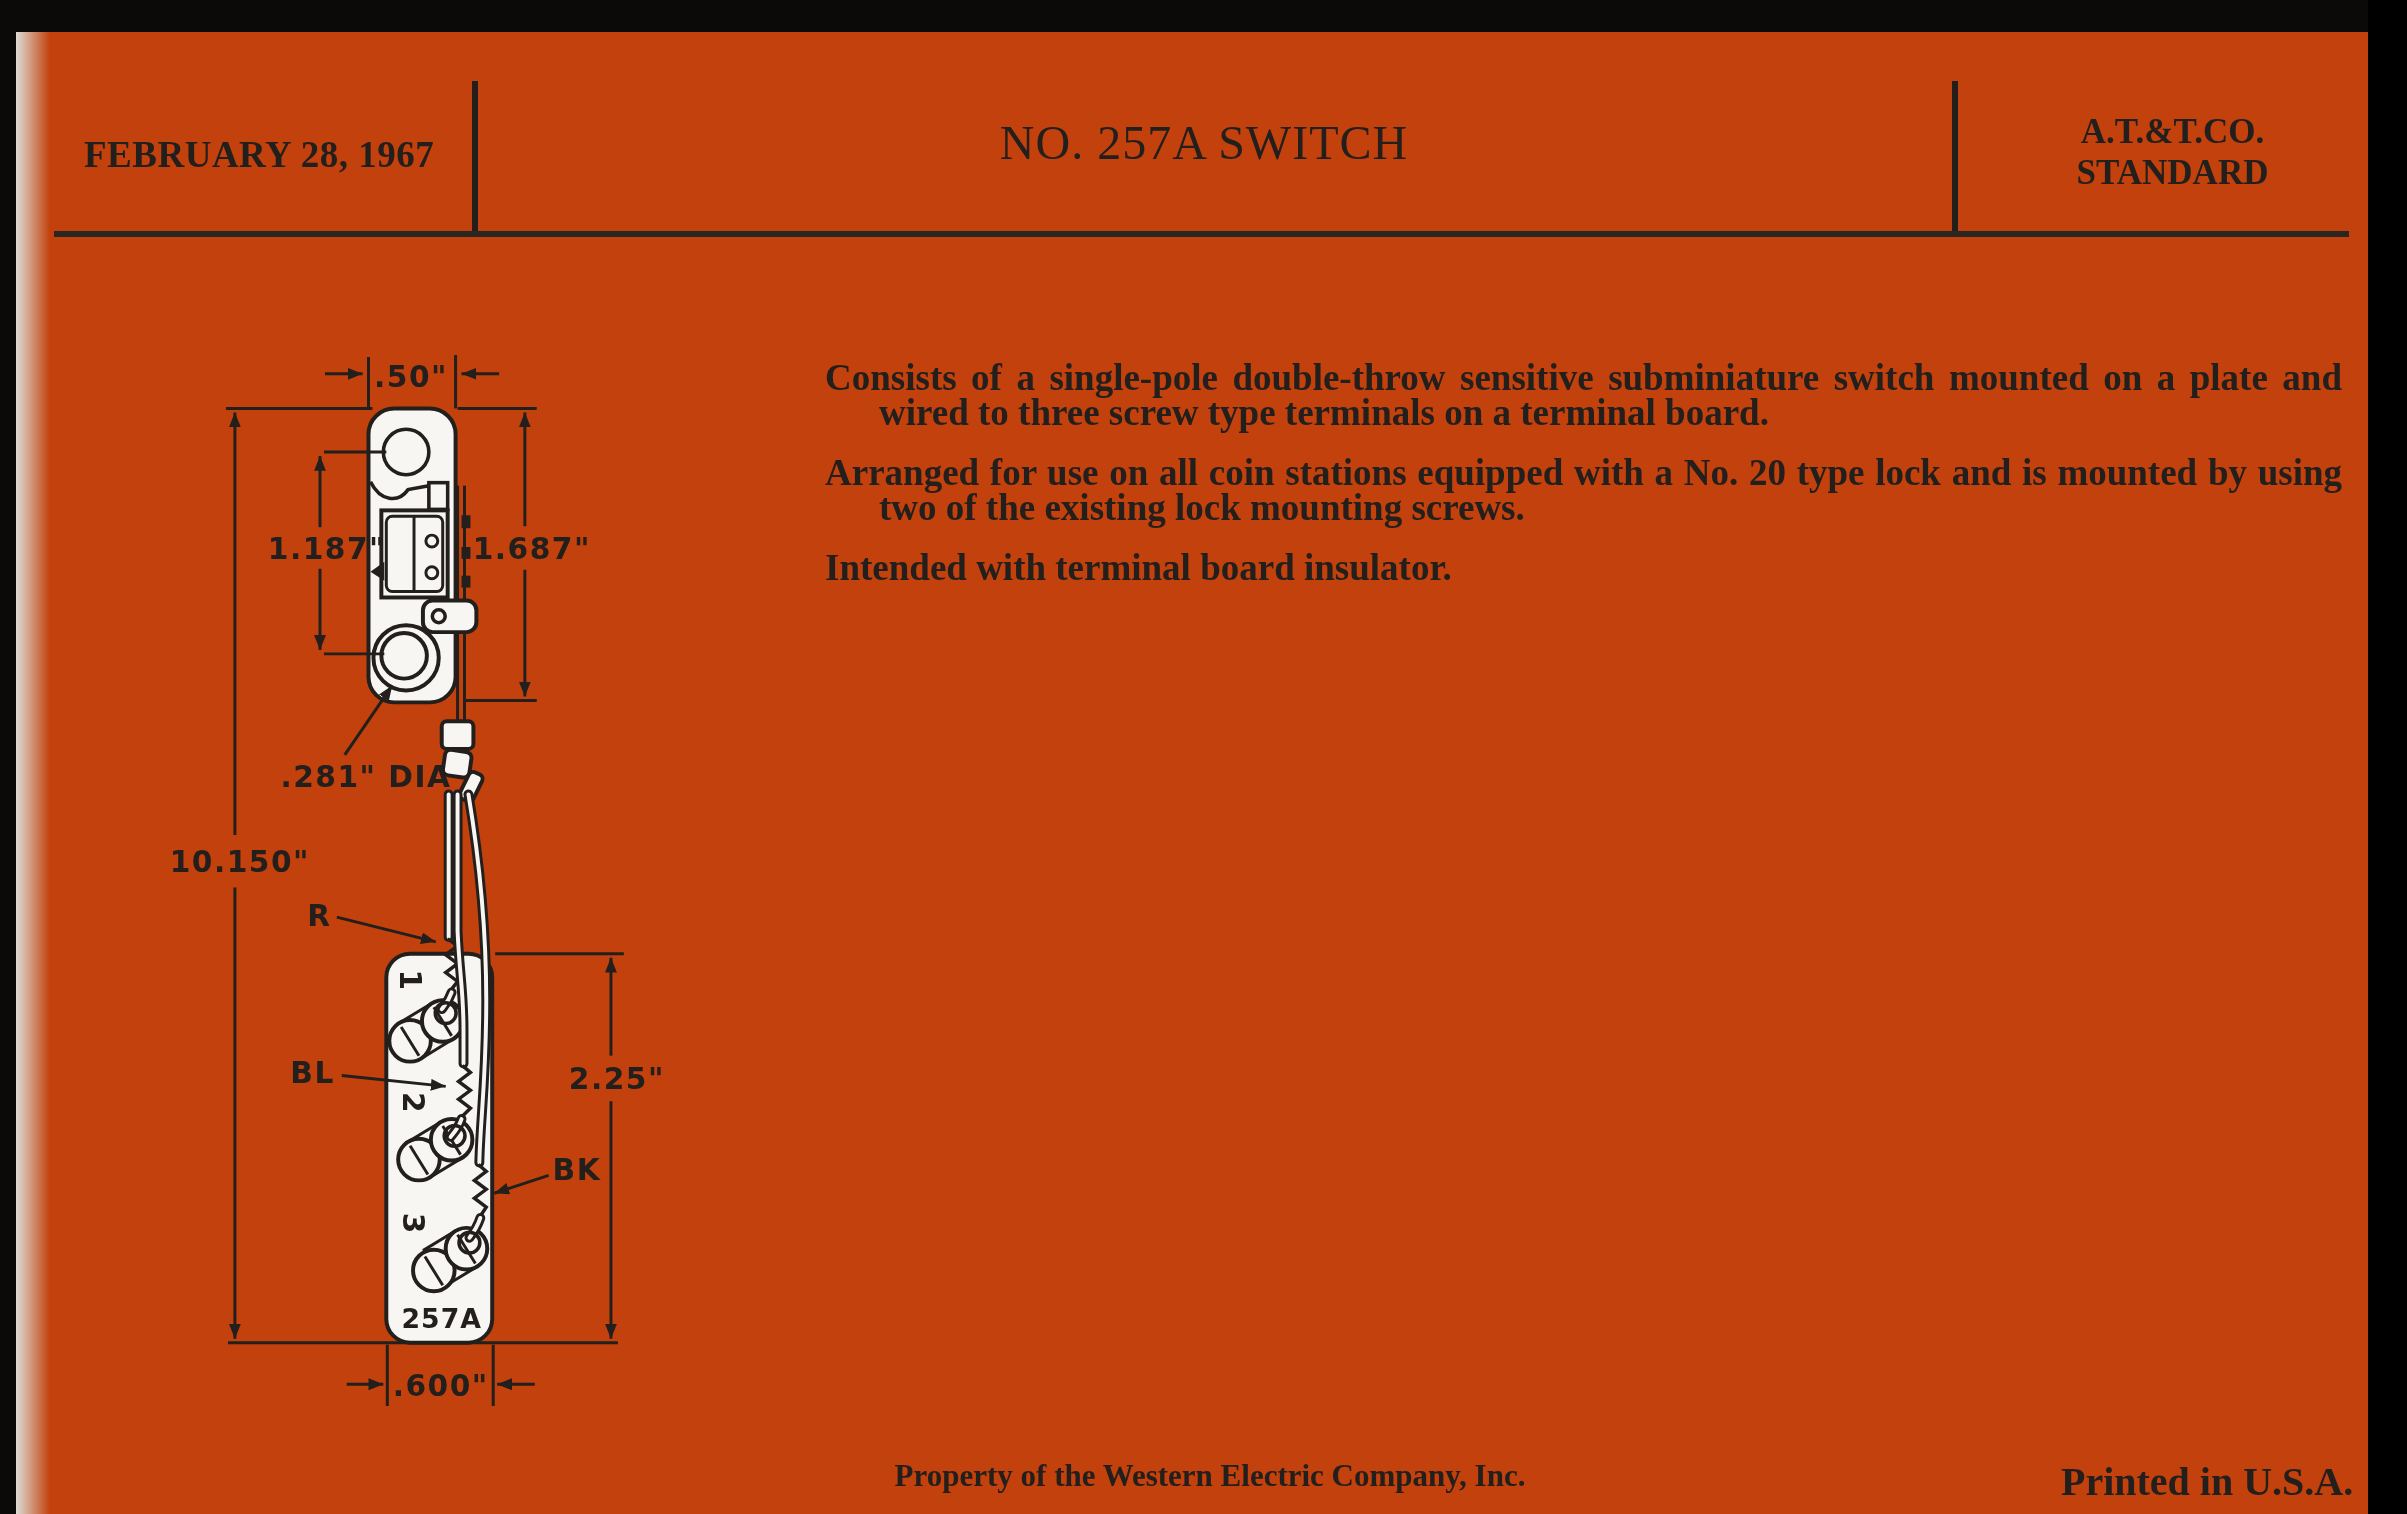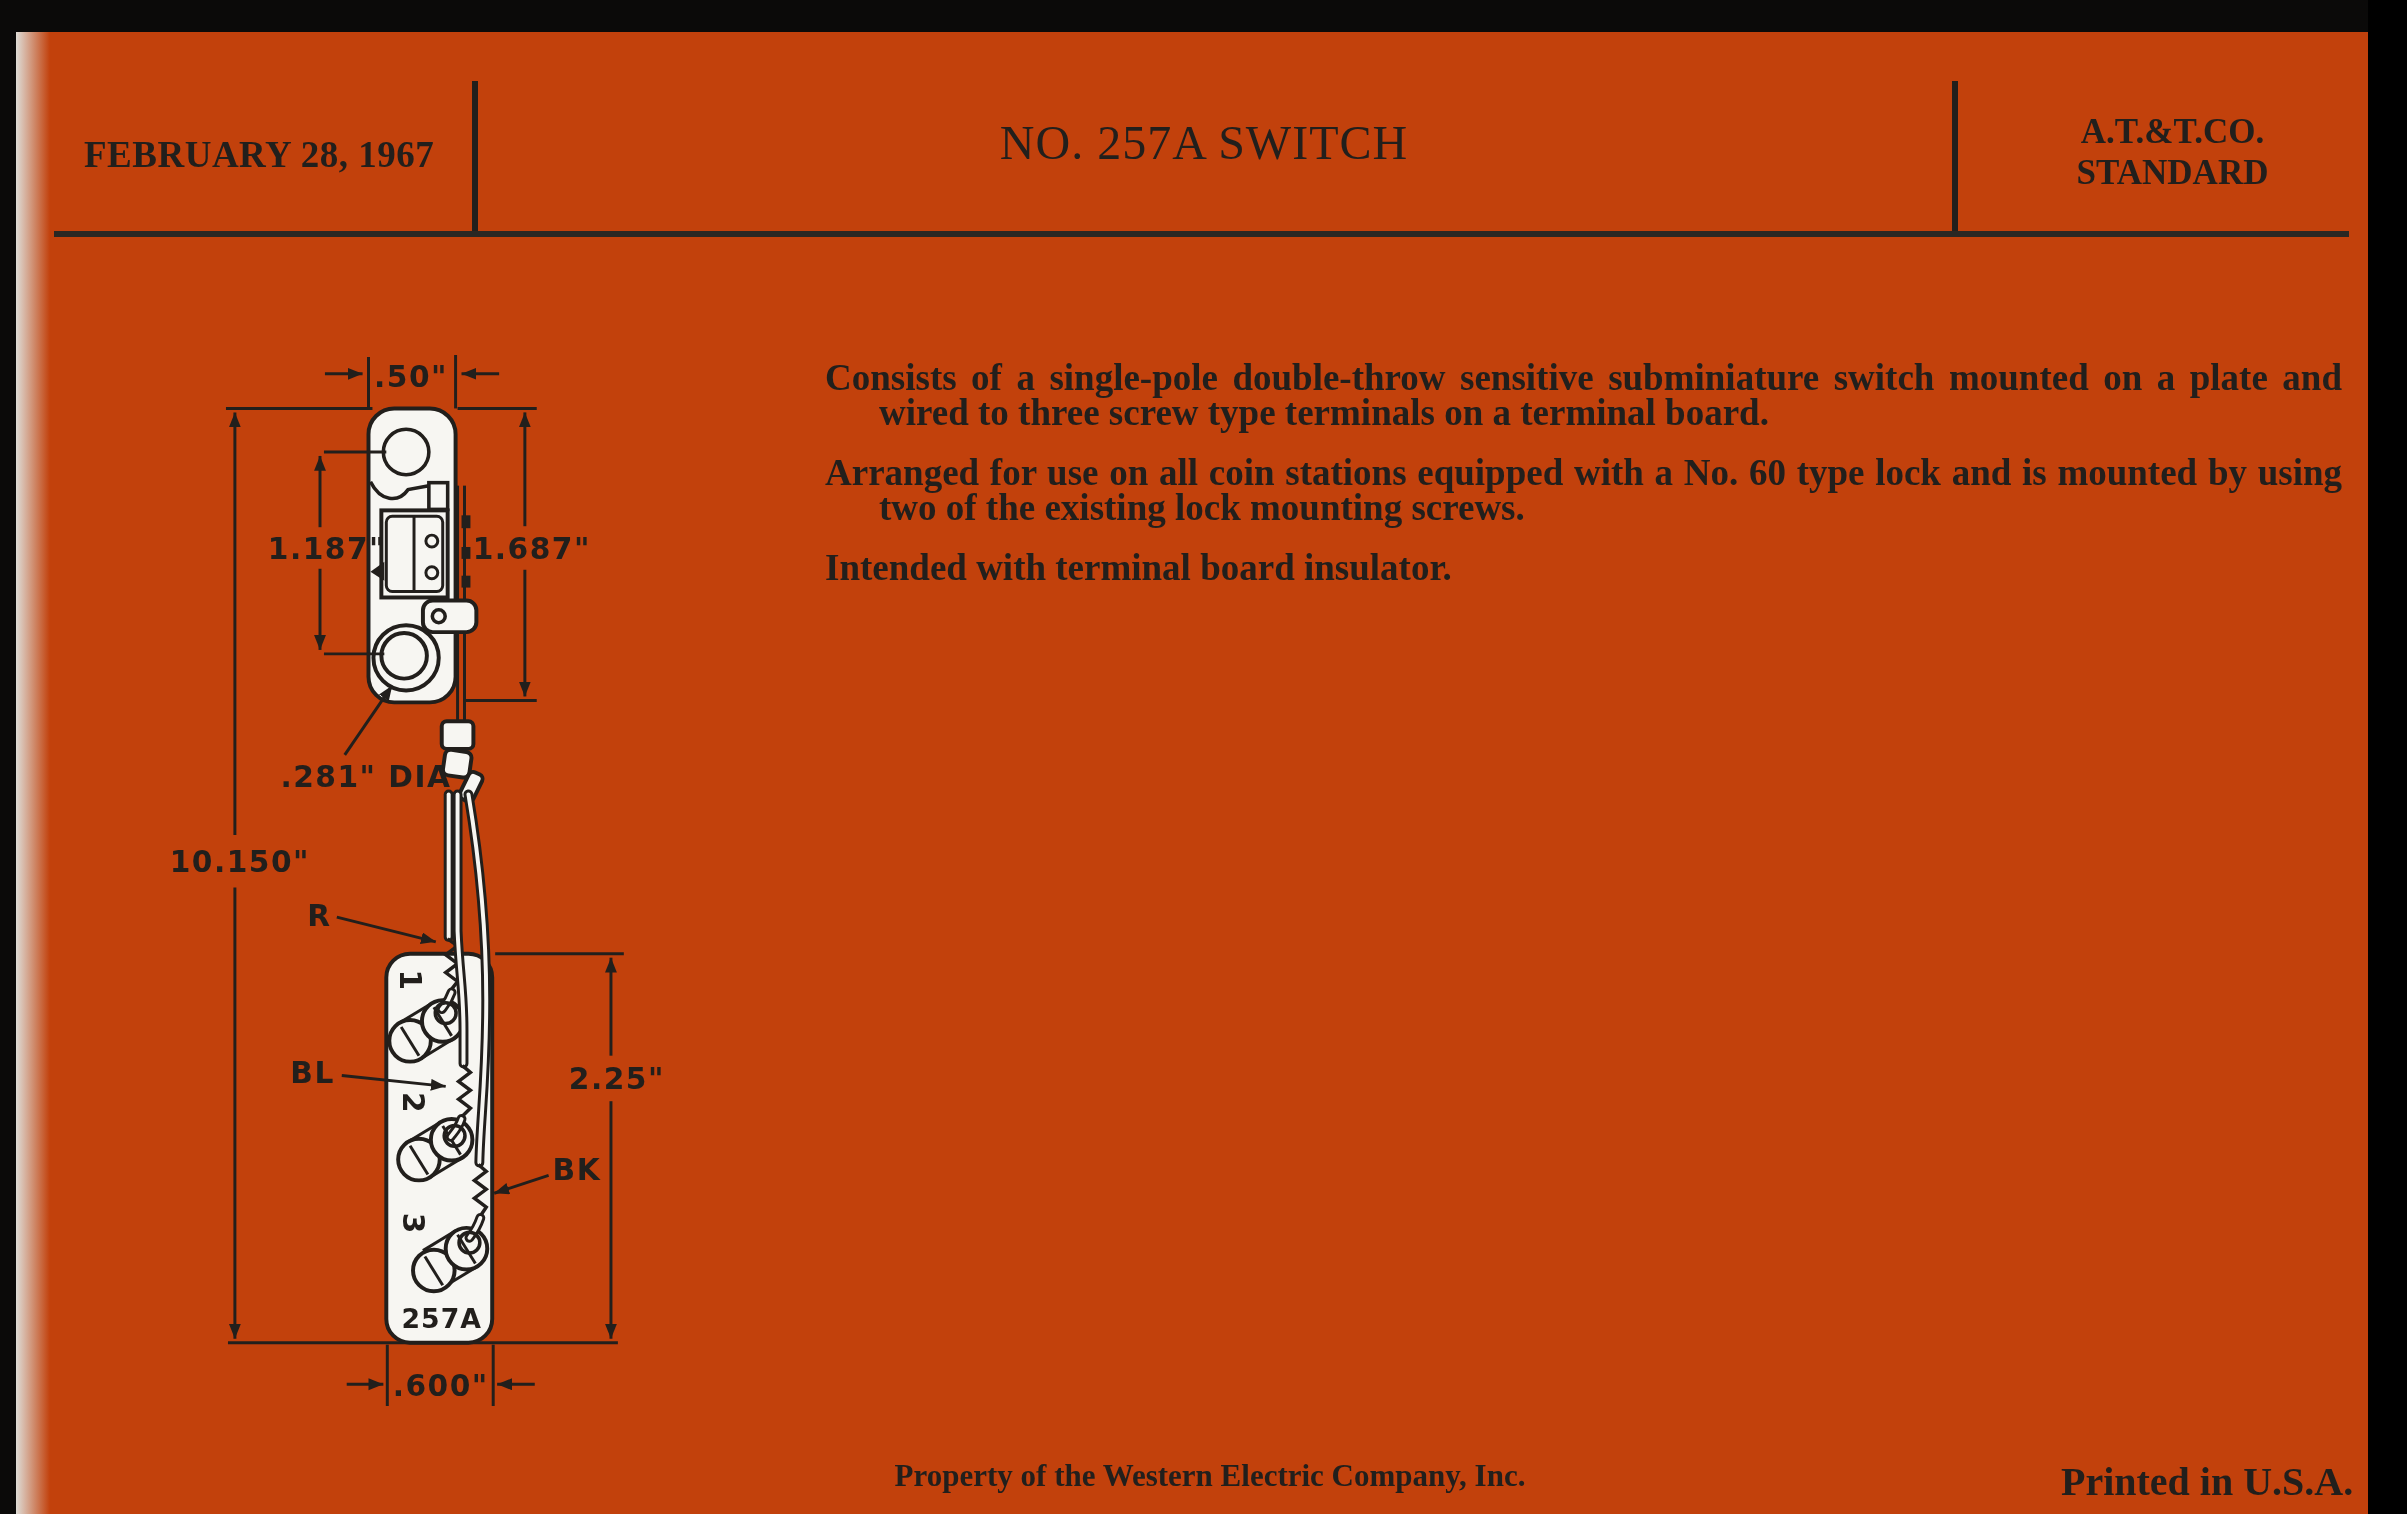--- a/index.html
+++ b/index.html
@@ -53,21 +53,21 @@
   <div class="hdr-org">
     <div>A.T.&amp;T.CO.</div>
     <div>STANDARD</div>
   </div>
   <div class="vrule vrule-l"></div>
   <div class="vrule vrule-r"></div>
   <div class="hrule"></div>
 
   <div class="desc">
     <p>Consists of a single-pole double-throw sensitive subminiature switch mounted on a plate and wired to three screw type terminals on a terminal board.</p>
-    <p>Arranged for use on all coin stations equipped with a No. 60 type lock and is mounted by using two of the existing lock mounting screws.</p>
+    <p>Arranged for use on all coin stations equipped with a No. 20 type lock and is mounted by using two of the existing lock mounting screws.</p>
     <p>Intended with terminal board insulator.</p>
   </div>
 
   <svg class="draw" width="574" height="1109" viewBox="130 330 580 1120">
     <defs>
       <marker id="ahE" markerUnits="userSpaceOnUse" markerWidth="20" markerHeight="16" refX="15" refY="6" orient="auto">
         <path d="M0,0 L15,6 L0,12 Z" fill="#221f1c"></path>
       </marker>
       <marker id="ahS" markerUnits="userSpaceOnUse" markerWidth="20" markerHeight="16" refX="15" refY="6" orient="auto-start-reverse">
         <path d="M0,0 L15,6 L0,12 Z" fill="#221f1c"></path>

